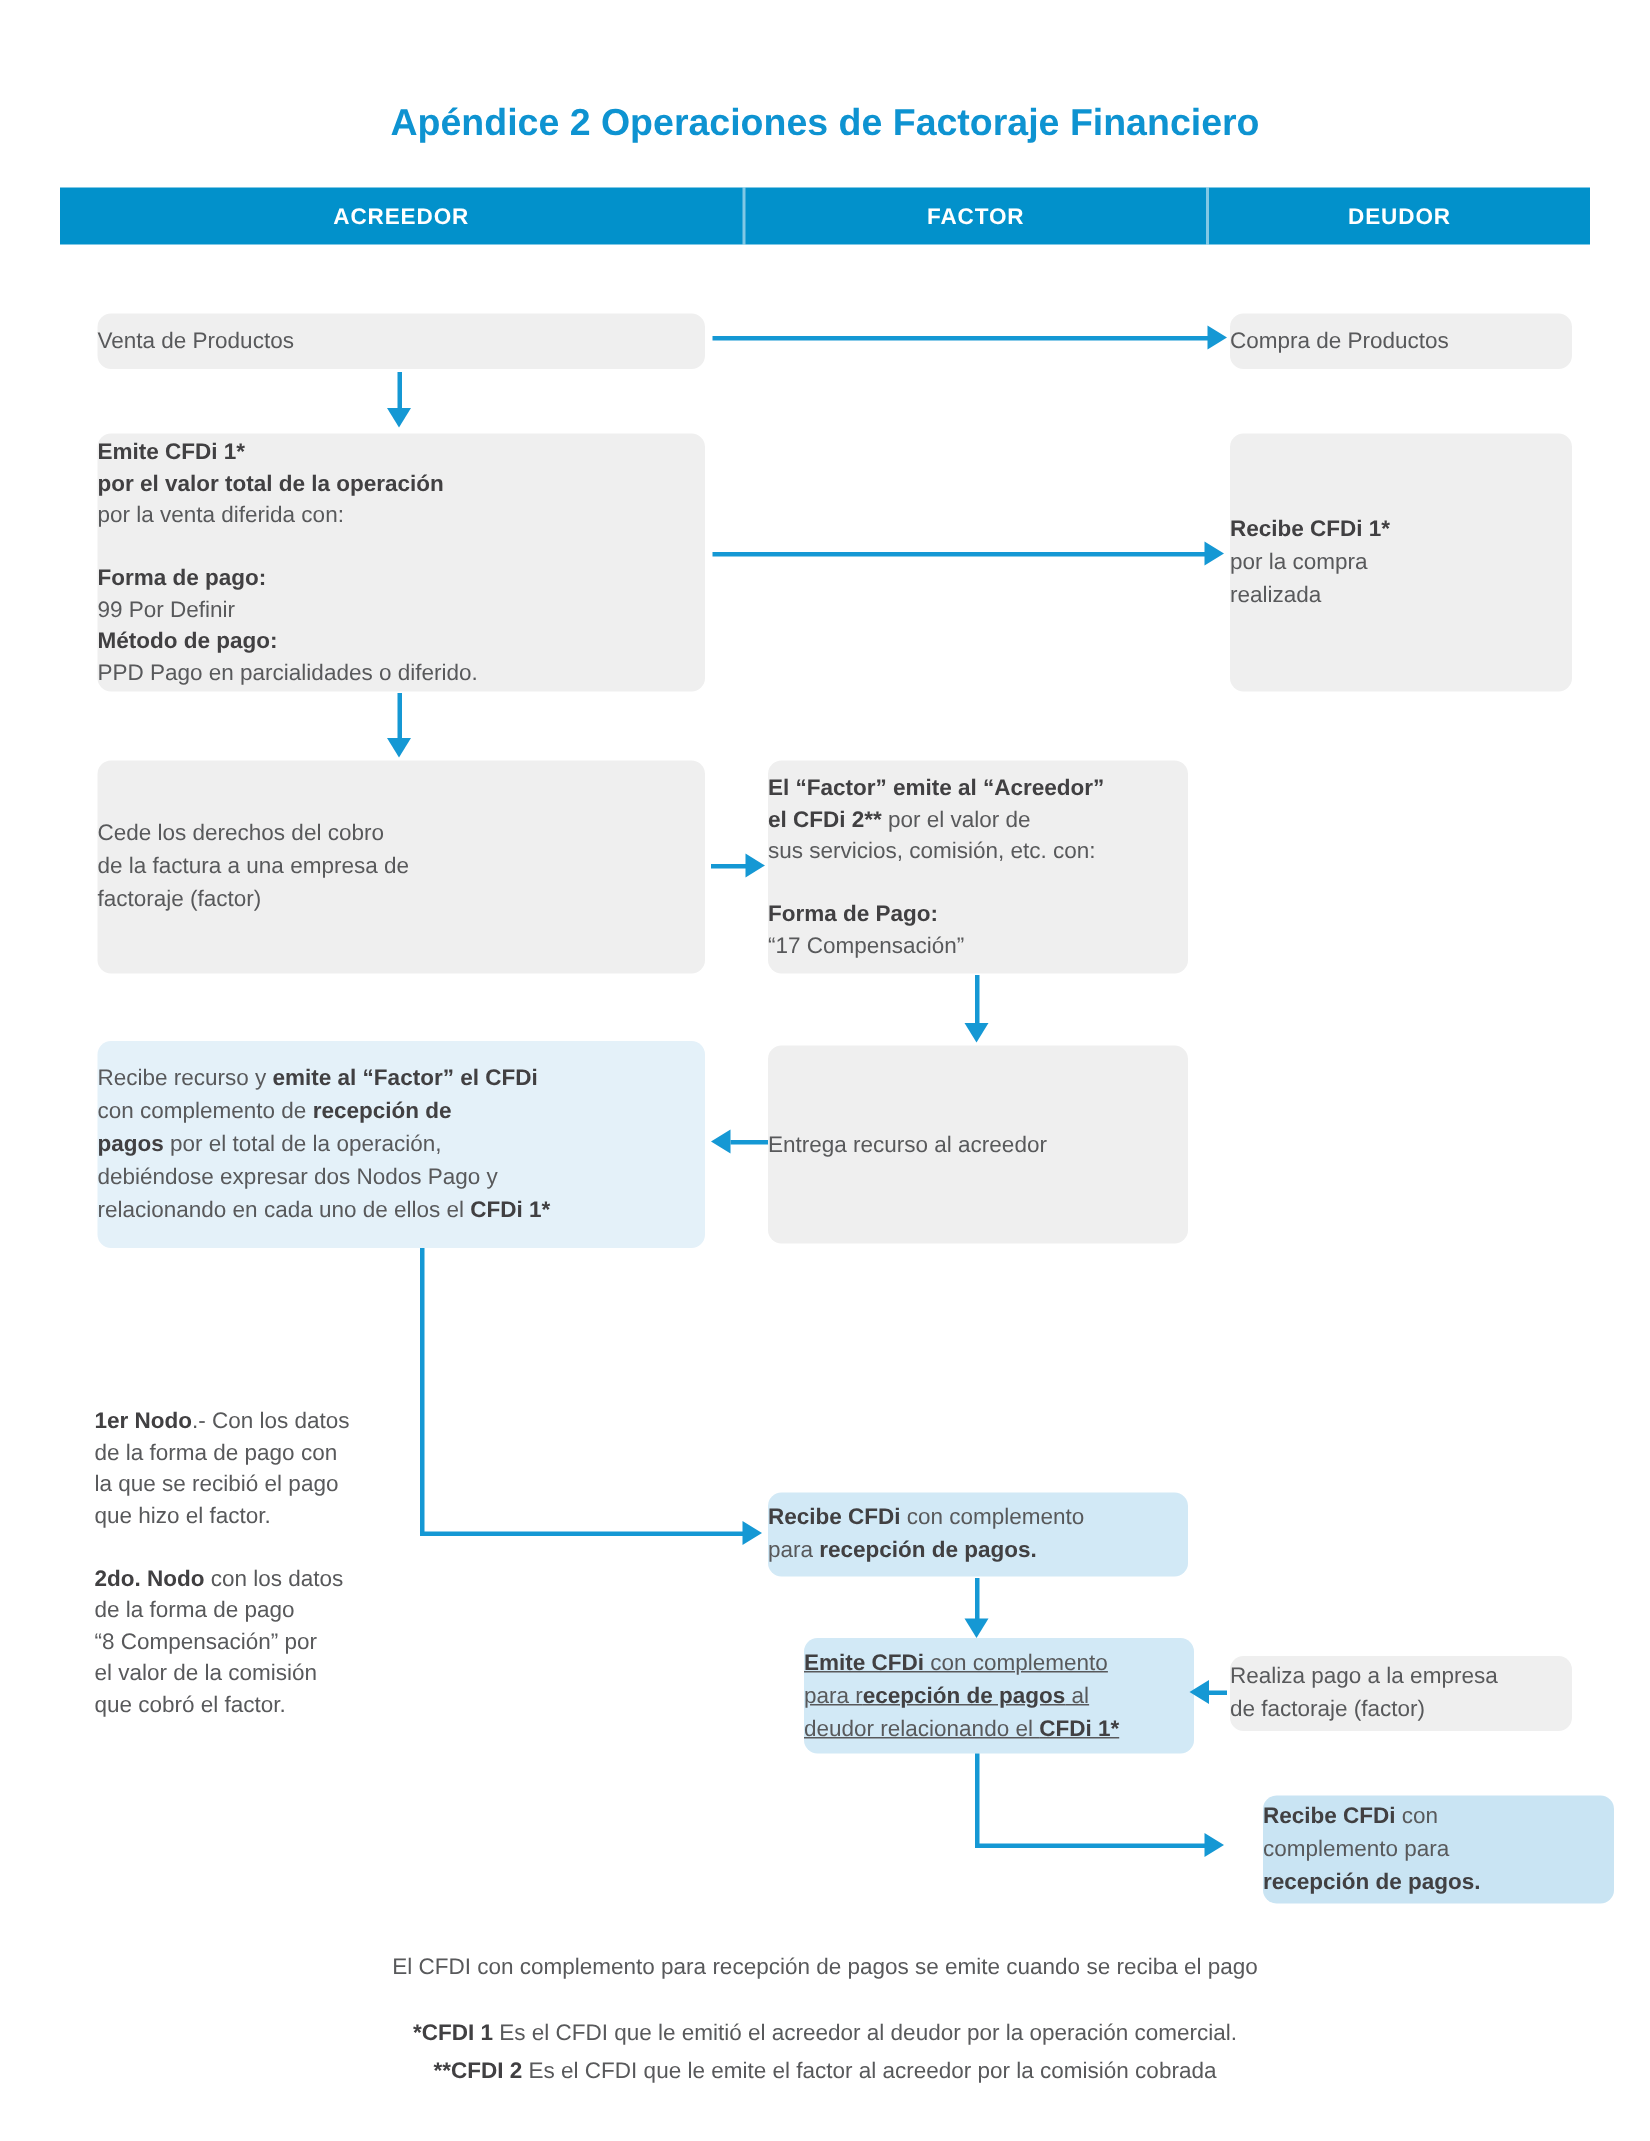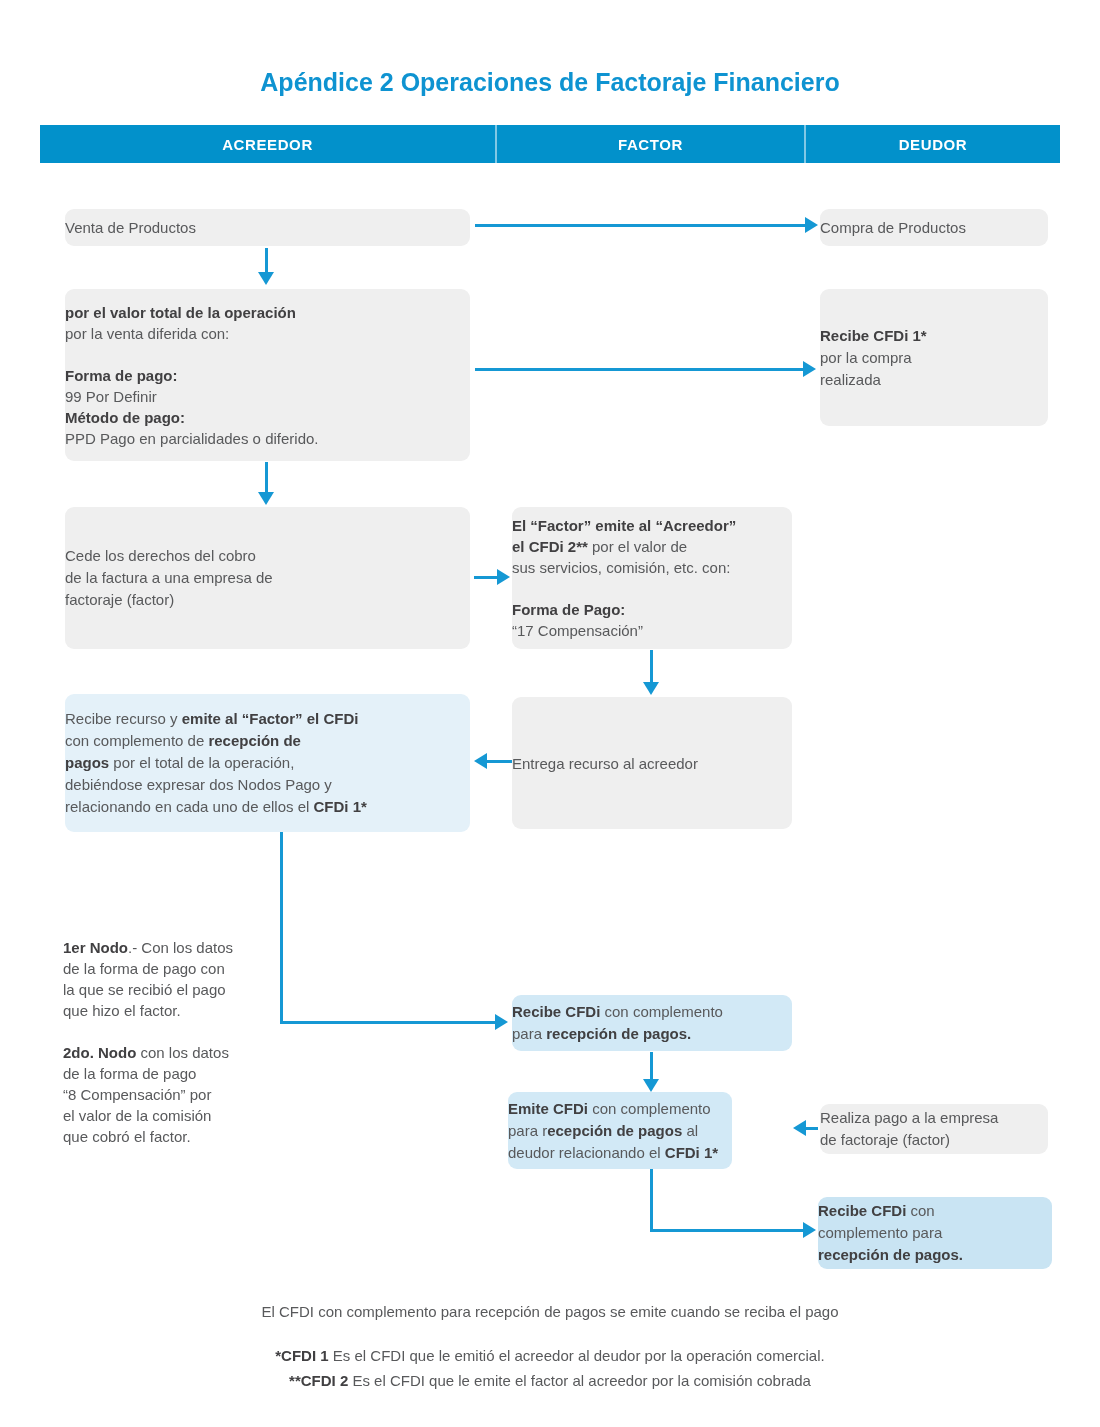--- a/index.html
+++ b/index.html
@@ -14,21 +14,21 @@
   .colhdr{position:absolute;left:40px;top:125px;width:1020px;height:38px;background:var(--header-bg);display:flex;}
   .colhdr .cell{display:flex;align-items:center;justify-content:center;color:#fff;font-weight:700;font-size:15px;letter-spacing:.6px;}
   .cell.c1{width:457px;border-right:2px solid rgba(255,255,255,.5);}
   .cell.c2{width:309px;border-right:2px solid rgba(255,255,255,.5);}
   .cell.c3{flex:1;}
   .box{position:absolute;border-radius:9px;display:flex;flex-direction:column;justify-content:center;text-align:left;color:var(--text-normal);font-size:15px;line-height:21px;}
   .box.lh22{line-height:22px;}
   .gray{background:var(--box-gray);}
   .pale{background:var(--box-blue-pale);}
   .mid{background:var(--box-blue-mid);}
-  .deep{background:var(--box-blue-deep);}
+  .deep{background:var(--box-blue-deep);margin-left:24px;}
   .b{font-weight:700;color:var(--text-bold);}
   .sp{height:21px;}
   .note{position:absolute;text-align:left;color:var(--text-normal);font-size:15px;line-height:21px;}
   .note .para2{margin-top:21px;}
   .hline,.vline{position:absolute;background:var(--arrow-blue);}
   .hline{height:3px;}
   .vline{width:3px;}
   .ah{position:absolute;width:0;height:0;}
   .ah.right{border-top:8px solid transparent;border-bottom:8px solid transparent;border-left:13px solid var(--arrow-blue);}
   .ah.left{border-top:8px solid transparent;border-bottom:8px solid transparent;border-right:13px solid var(--arrow-blue);}
@@ -49,29 +49,30 @@
   </div>
 
   <div class="box gray" style="left:65px;top:209px;width:405px;height:37px;">
     <div>Venta de Productos</div>
   </div>
   <div class="box gray" style="left:820px;top:209px;width:228px;height:37px;">
     <div>Compra de Productos</div>
   </div>
 
   <div class="box gray" style="left:65px;top:289px;width:405px;height:172px;">
+    <div class="b">Emite CFDi 1*</div>
     <div class="b">por el valor total de la operación</div>
     <div>por la venta diferida con:</div>
     <div class="sp"></div>
     <div class="b">Forma de pago:</div>
     <div>99 Por Definir</div>
     <div class="b">Método de pago:</div>
     <div>PPD Pago en parcialidades o diferido.</div>
   </div>
-  <div class="box gray lh22" style="left:820px;top:289px;width:228px;height:137px;">
+  <div class="box gray lh22" style="left:820px;top:289px;width:228px;height:172px;">
     <div class="b">Recibe CFDi 1*</div>
     <div>por la compra</div>
     <div>realizada</div>
   </div>
 
   <div class="box gray lh22" style="left:65px;top:507px;width:405px;height:142px;">
     <div>Cede los derechos del cobro</div>
     <div>de la factura a una empresa de</div>
     <div>factoraje (factor)</div>
   </div>
@@ -105,21 +106,21 @@
     <div>“8 Compensación” por</div>
     <div>el valor de la comisión</div>
     <div>que cobró el factor.</div>
   </div>
 
   <div class="box mid lh22" style="left:512px;top:995px;width:280px;height:56px;">
     <div><span class="b">Recibe CFDi</span><span> con complemento</span></div>
     <div><span>para </span><span class="b">recepción de pagos.</span></div>
   </div>
 
-  <div class="box mid lh22" style="left:508px;top:1092px;width:224px;height:77px;">
+  <div class="box mid lh22" style="left:536px;top:1092px;width:260px;height:77px;text-decoration:underline;">
     <div><span class="b">Emite CFDi</span><span> con complemento</span></div>
     <div><span>para r</span><span class="b">ecepción de pagos</span><span> al</span></div>
     <div><span>deudor relacionando el </span><span class="b">CFDi 1*</span></div>
   </div>
 
   <div class="box gray lh22" style="left:820px;top:1104px;width:228px;height:50px;">
     <div>Realiza pago a la empresa</div>
     <div>de factoraje (factor)</div>
   </div>
 

